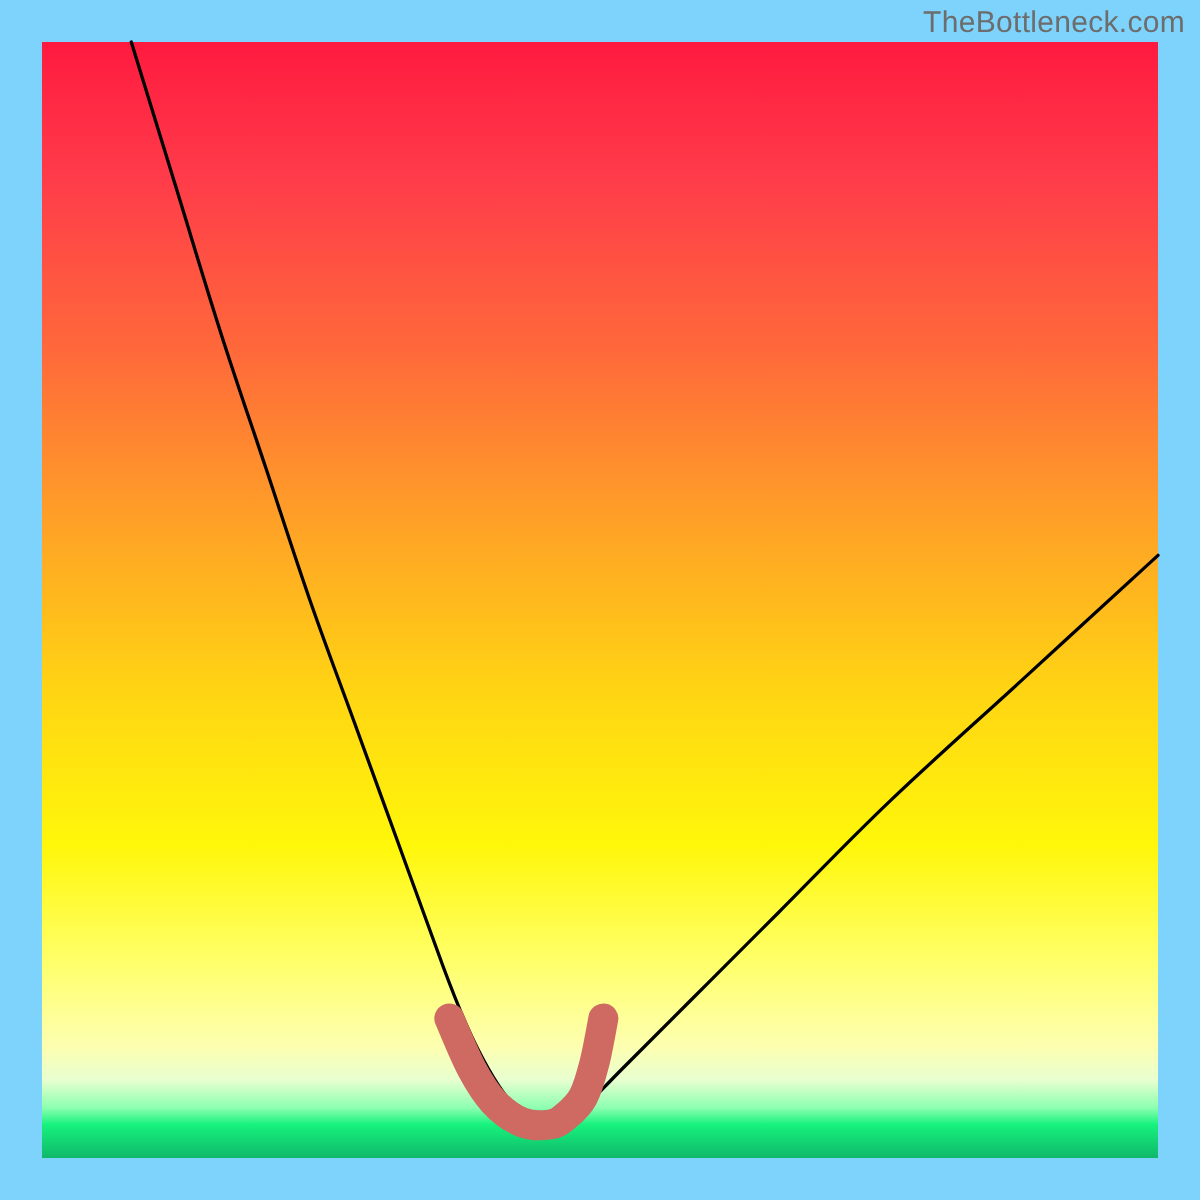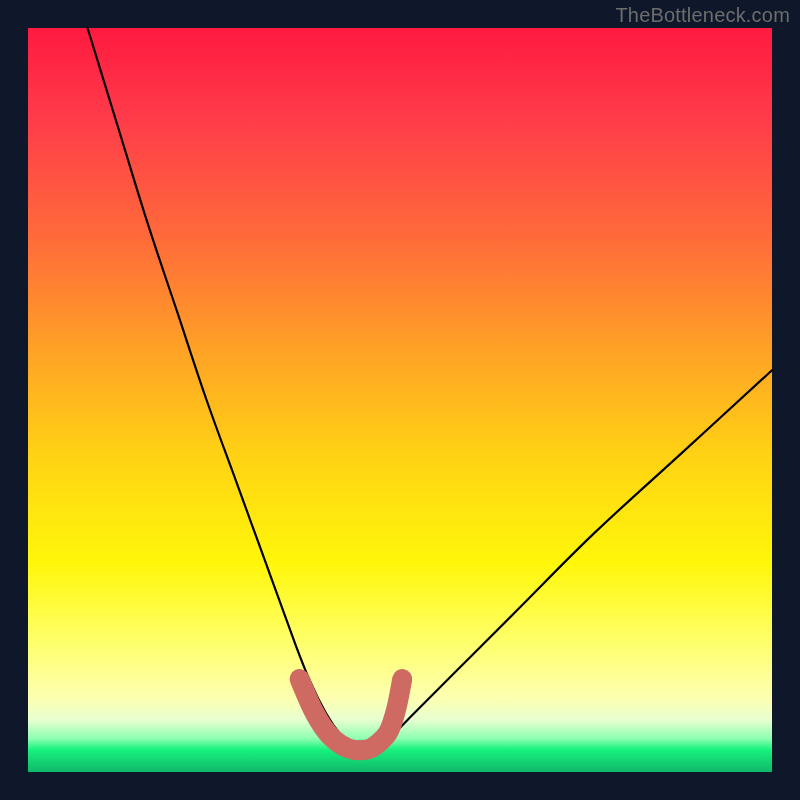--- a/index.html
+++ b/index.html
@@ -10,21 +10,21 @@
     background: #000;
     overflow: hidden;
     font-family: Arial, Helvetica, sans-serif;
   }
   .frame {
     position: absolute;
     left: 0;
     top: 0;
     width: 800px;
     height: 800px;
-    background: #0f172a;
+    background: #7dd3fc;
   }
   .plot {
     position: absolute;
     left: 28px;
     top: 28px;
     width: 744px;
     height: 744px;
     
     background: linear-gradient(
       to bottom,

